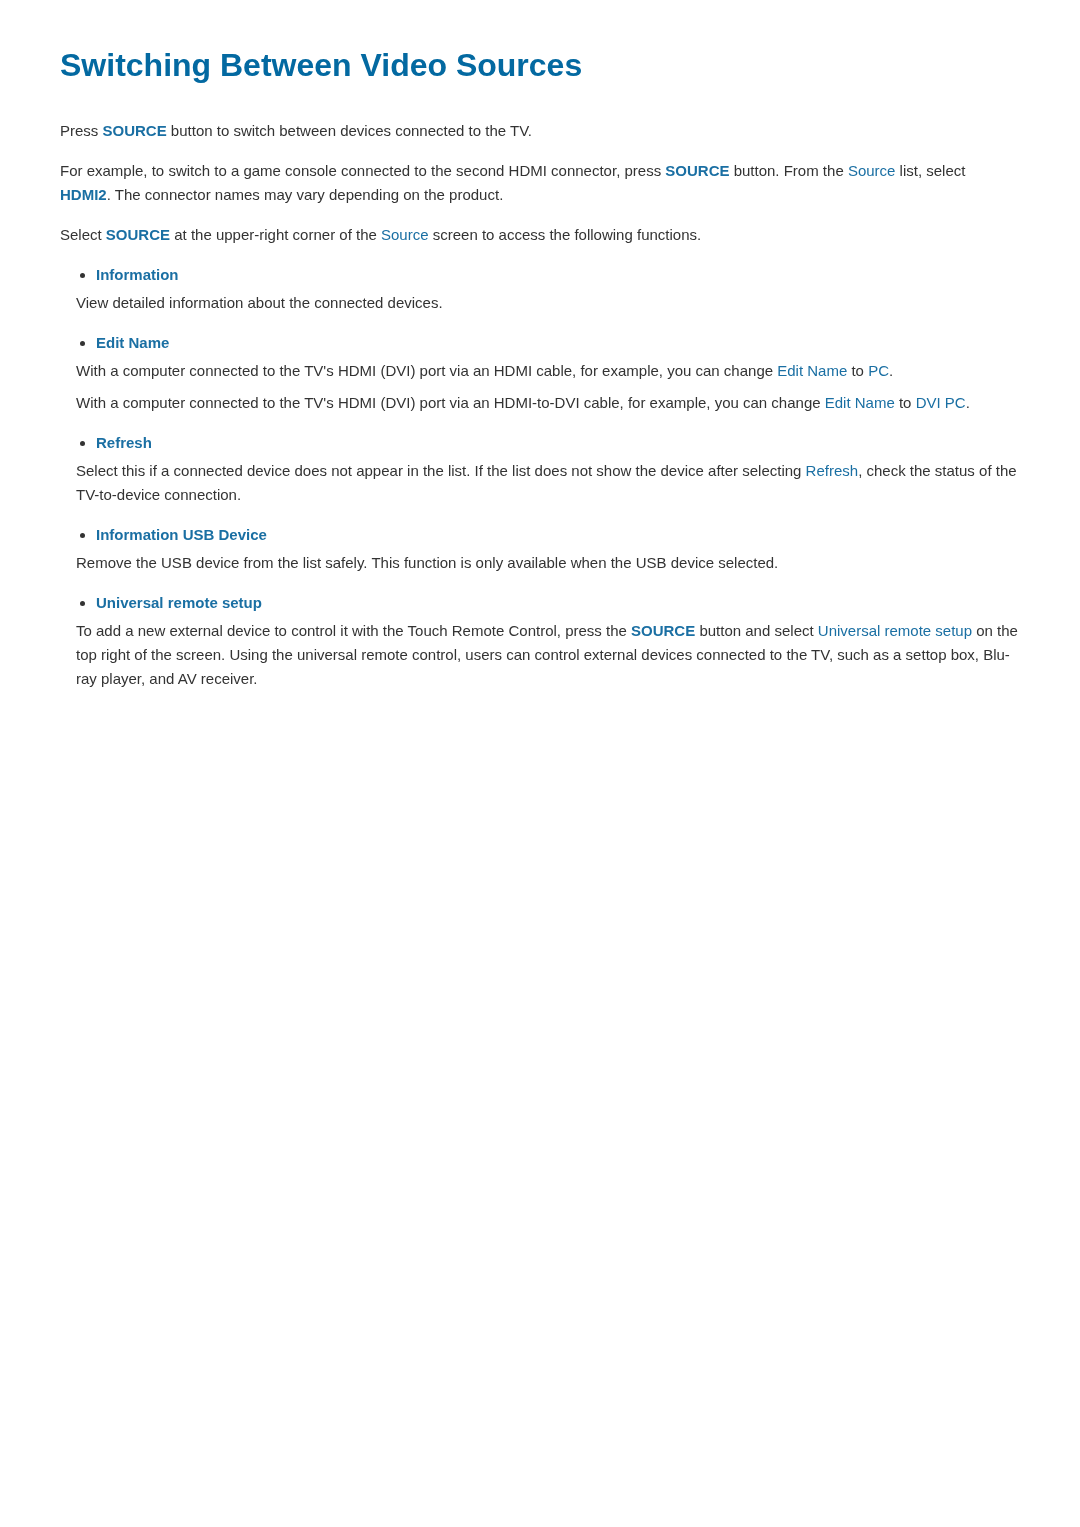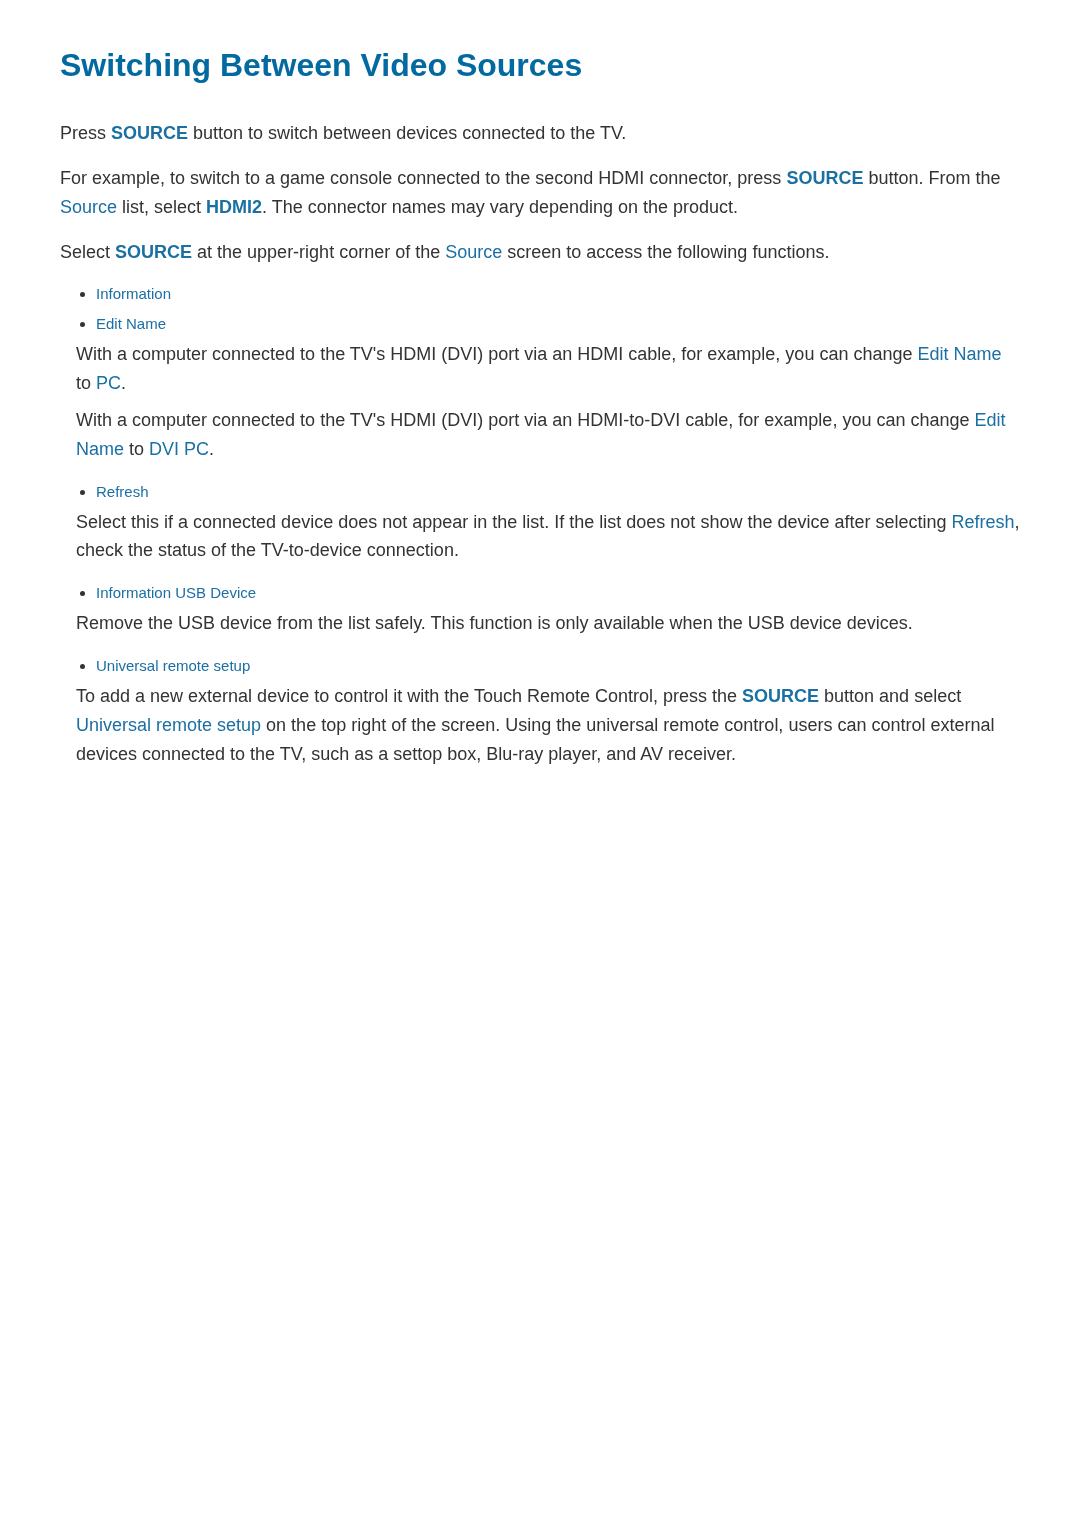--- a/index.html
+++ b/index.html
@@ -20,21 +20,21 @@
 
     h1 {
       font-size: 32px;
       font-weight: bold;
       color: #0369a1;
       margin-bottom: 28px;
     }
 
     p {
       margin-bottom: 12px;
-      font-size: 18px;
+      font-size: 15px;
       color: #333333;
     }
 
     .highlight {
       color: #1a6fa3;
       font-weight: bold;
     }
 
     .highlight-link {
       color: #1a6fa3;
@@ -45,21 +45,21 @@
       margin-left: 36px;
       margin-bottom: 8px;
     }
 
     ul li {
       margin-bottom: 6px;
     }
 
     .list-item-title {
       color: #1a6fa3;
-      font-weight: normal;
+      font-weight: bold;
       font-size: 15px;
     }
 
     .list-item-body {
       margin-left: -20px;
       margin-top: 4px;
       margin-bottom: 16px;
       padding-left: 0;
     }
 
@@ -86,20 +86,23 @@
 </p>
 
 <p class="section-intro">
   Select <span class="highlight">SOURCE</span> at the upper-right corner of the <span class="highlight-link">Source</span> screen to access the following functions.
 </p>
 
 <ul>
 
   <li>
     <span class="list-item-title">Information</span>
+    <div class="list-item-body">
+      <p>View detailed information about the connected devices.</p>
+    </div>
   </li>
 
   <li>
     <span class="list-item-title">Edit Name</span>
     <div class="list-item-body">
       <p>
         With a computer connected to the TV's HDMI (DVI) port via an HDMI cable, for example, you can change <span class="highlight-link">Edit Name</span> to <span class="highlight-link">PC</span>.
       </p>
       <p>
         With a computer connected to the TV's HDMI (DVI) port via an HDMI-to-DVI cable, for example, you can change <span class="highlight-link">Edit Name</span> to <span class="highlight-link">DVI PC</span>.
@@ -112,21 +115,21 @@
     <div class="list-item-body">
       <p>
         Select this if a connected device does not appear in the list. If the list does not show the device after selecting <span class="highlight-link">Refresh</span>, check the status of the TV-to-device connection.
       </p>
     </div>
   </li>
 
   <li>
     <span class="list-item-title">Information USB Device</span>
     <div class="list-item-body">
-      <p>Remove the USB device from the list safely. This function is only available when the USB device devices.</p>
+      <p>Remove the USB device from the list safely. This function is only available when the USB device selected.</p>
     </div>
   </li>
 
   <li>
     <span class="list-item-title">Universal remote setup</span>
     <div class="list-item-body">
       <p>
         To add a new external device to control it with the Touch Remote Control, press the <span class="highlight">SOURCE</span> button and select <span class="highlight-link">Universal remote setup</span> on the top right of the screen. Using the universal remote control, users can control external devices connected to the TV, such as a settop box, Blu-ray player, and AV receiver.
       </p>
     </div>

